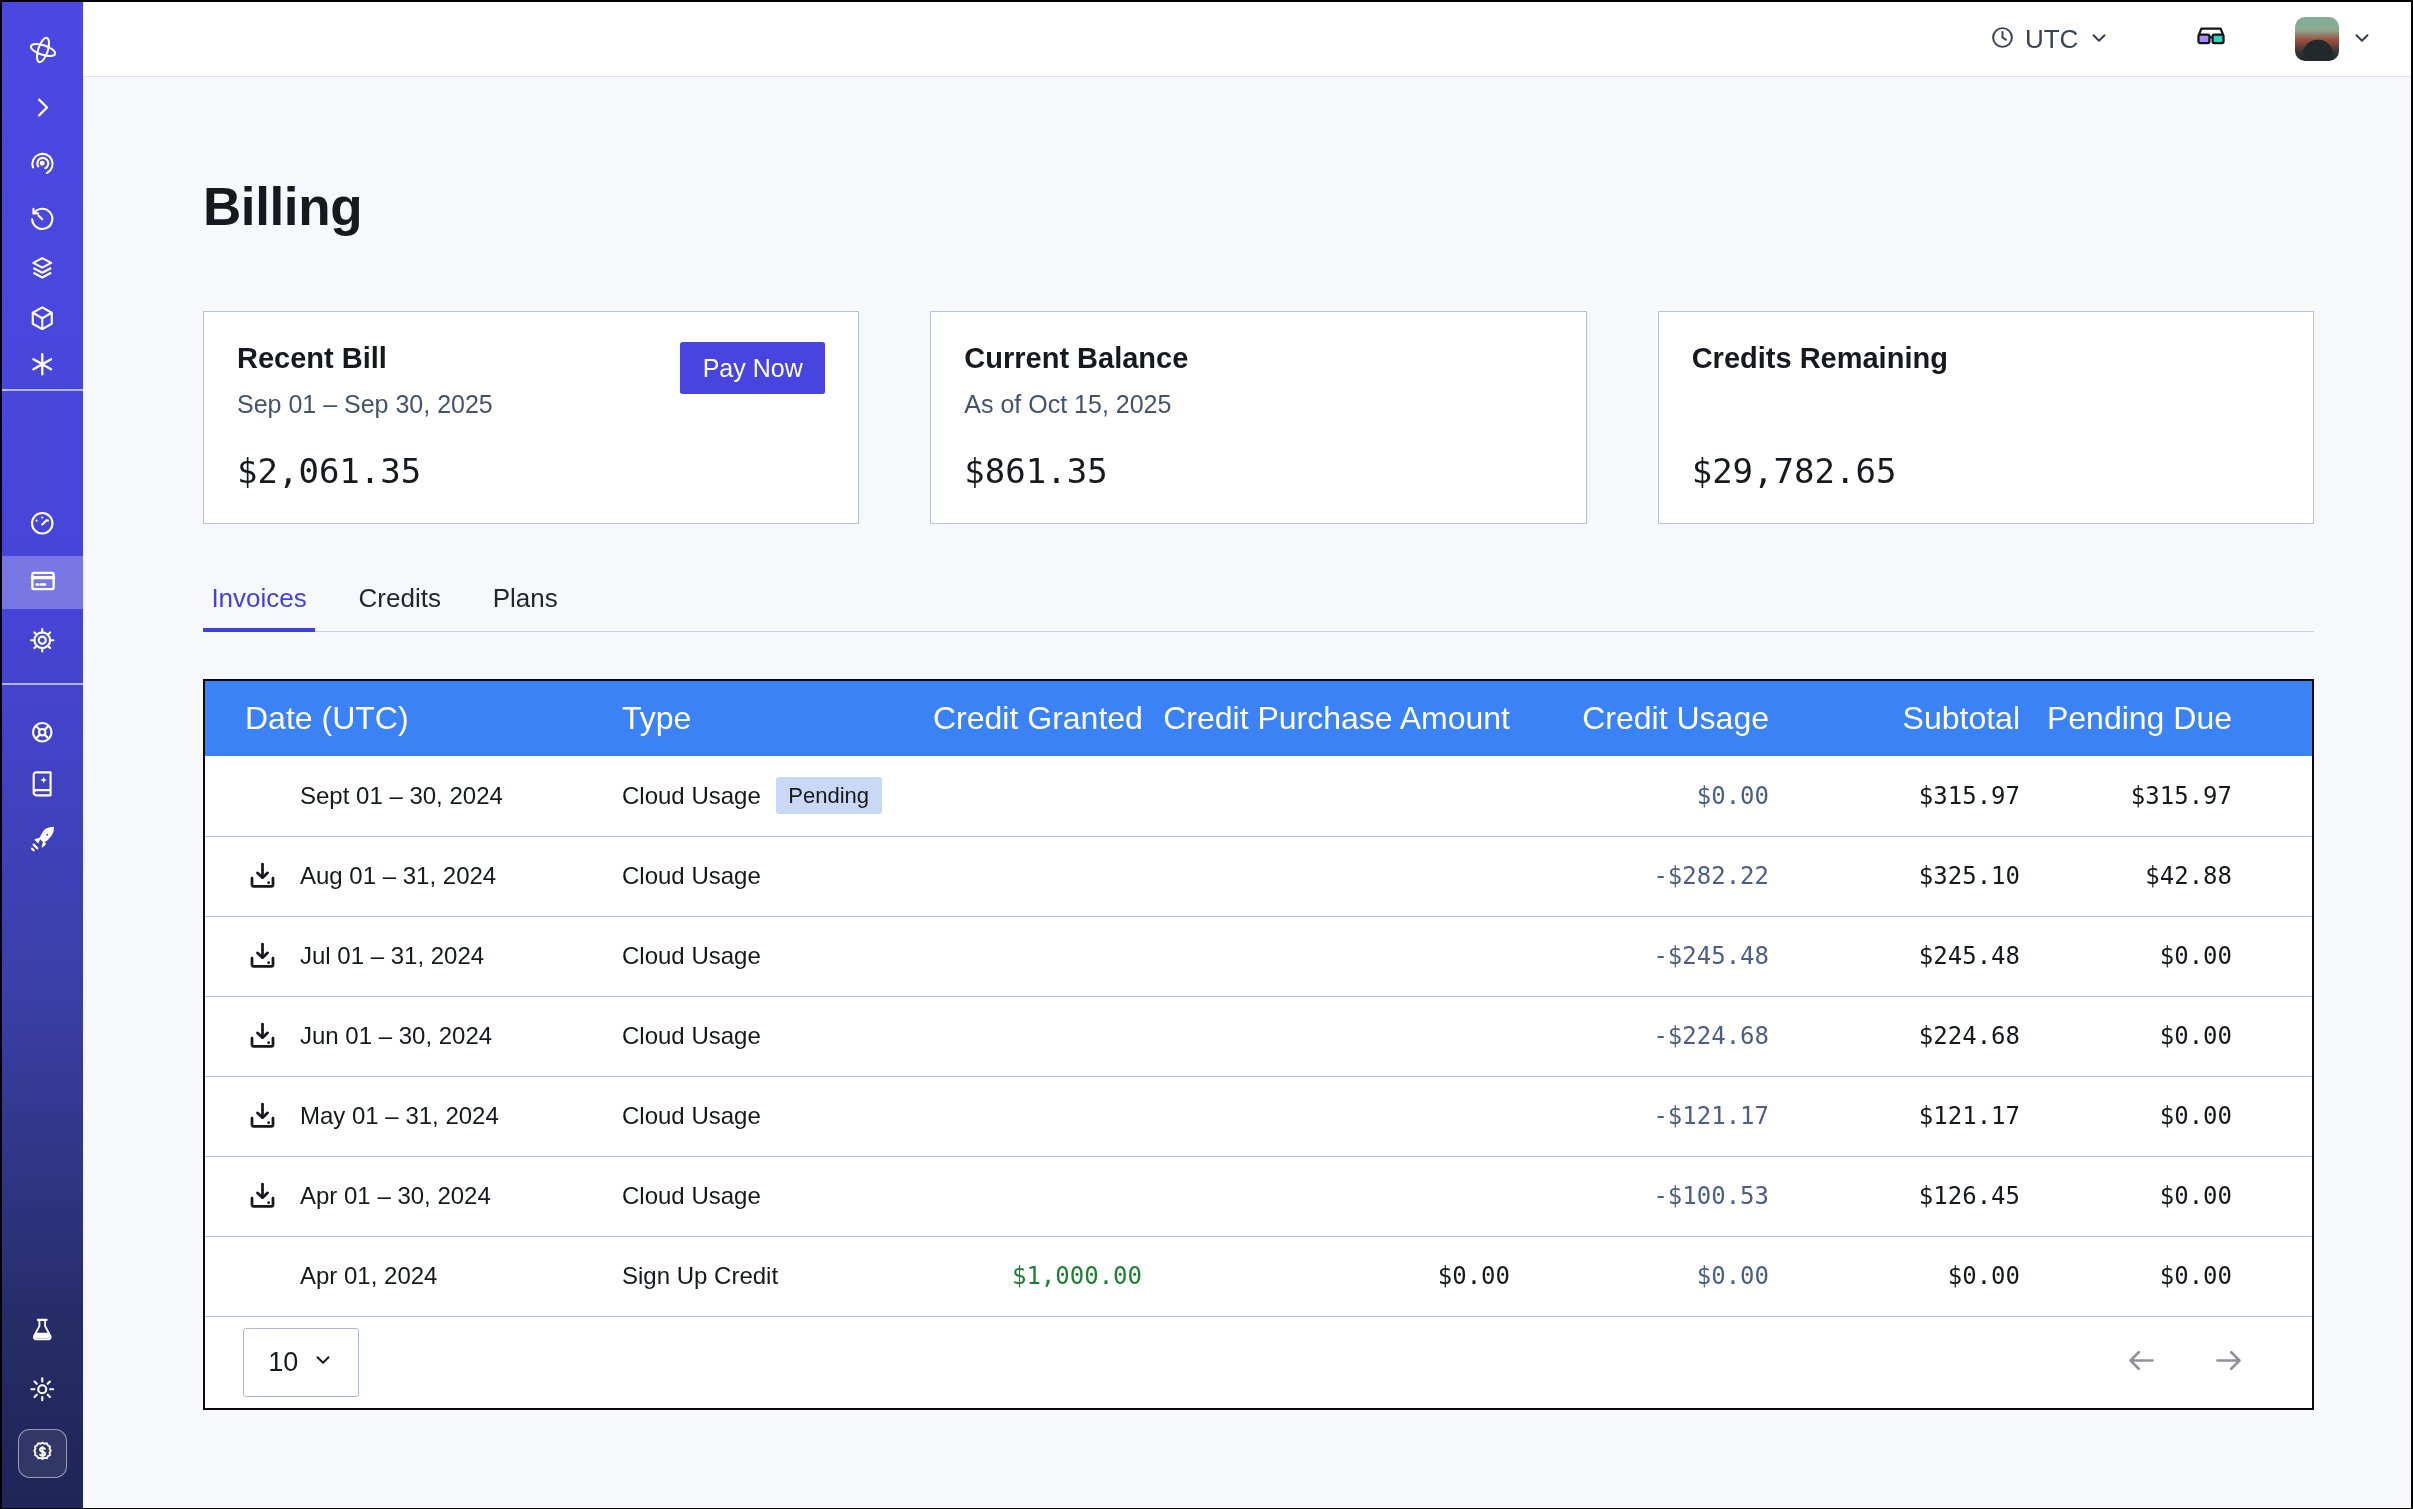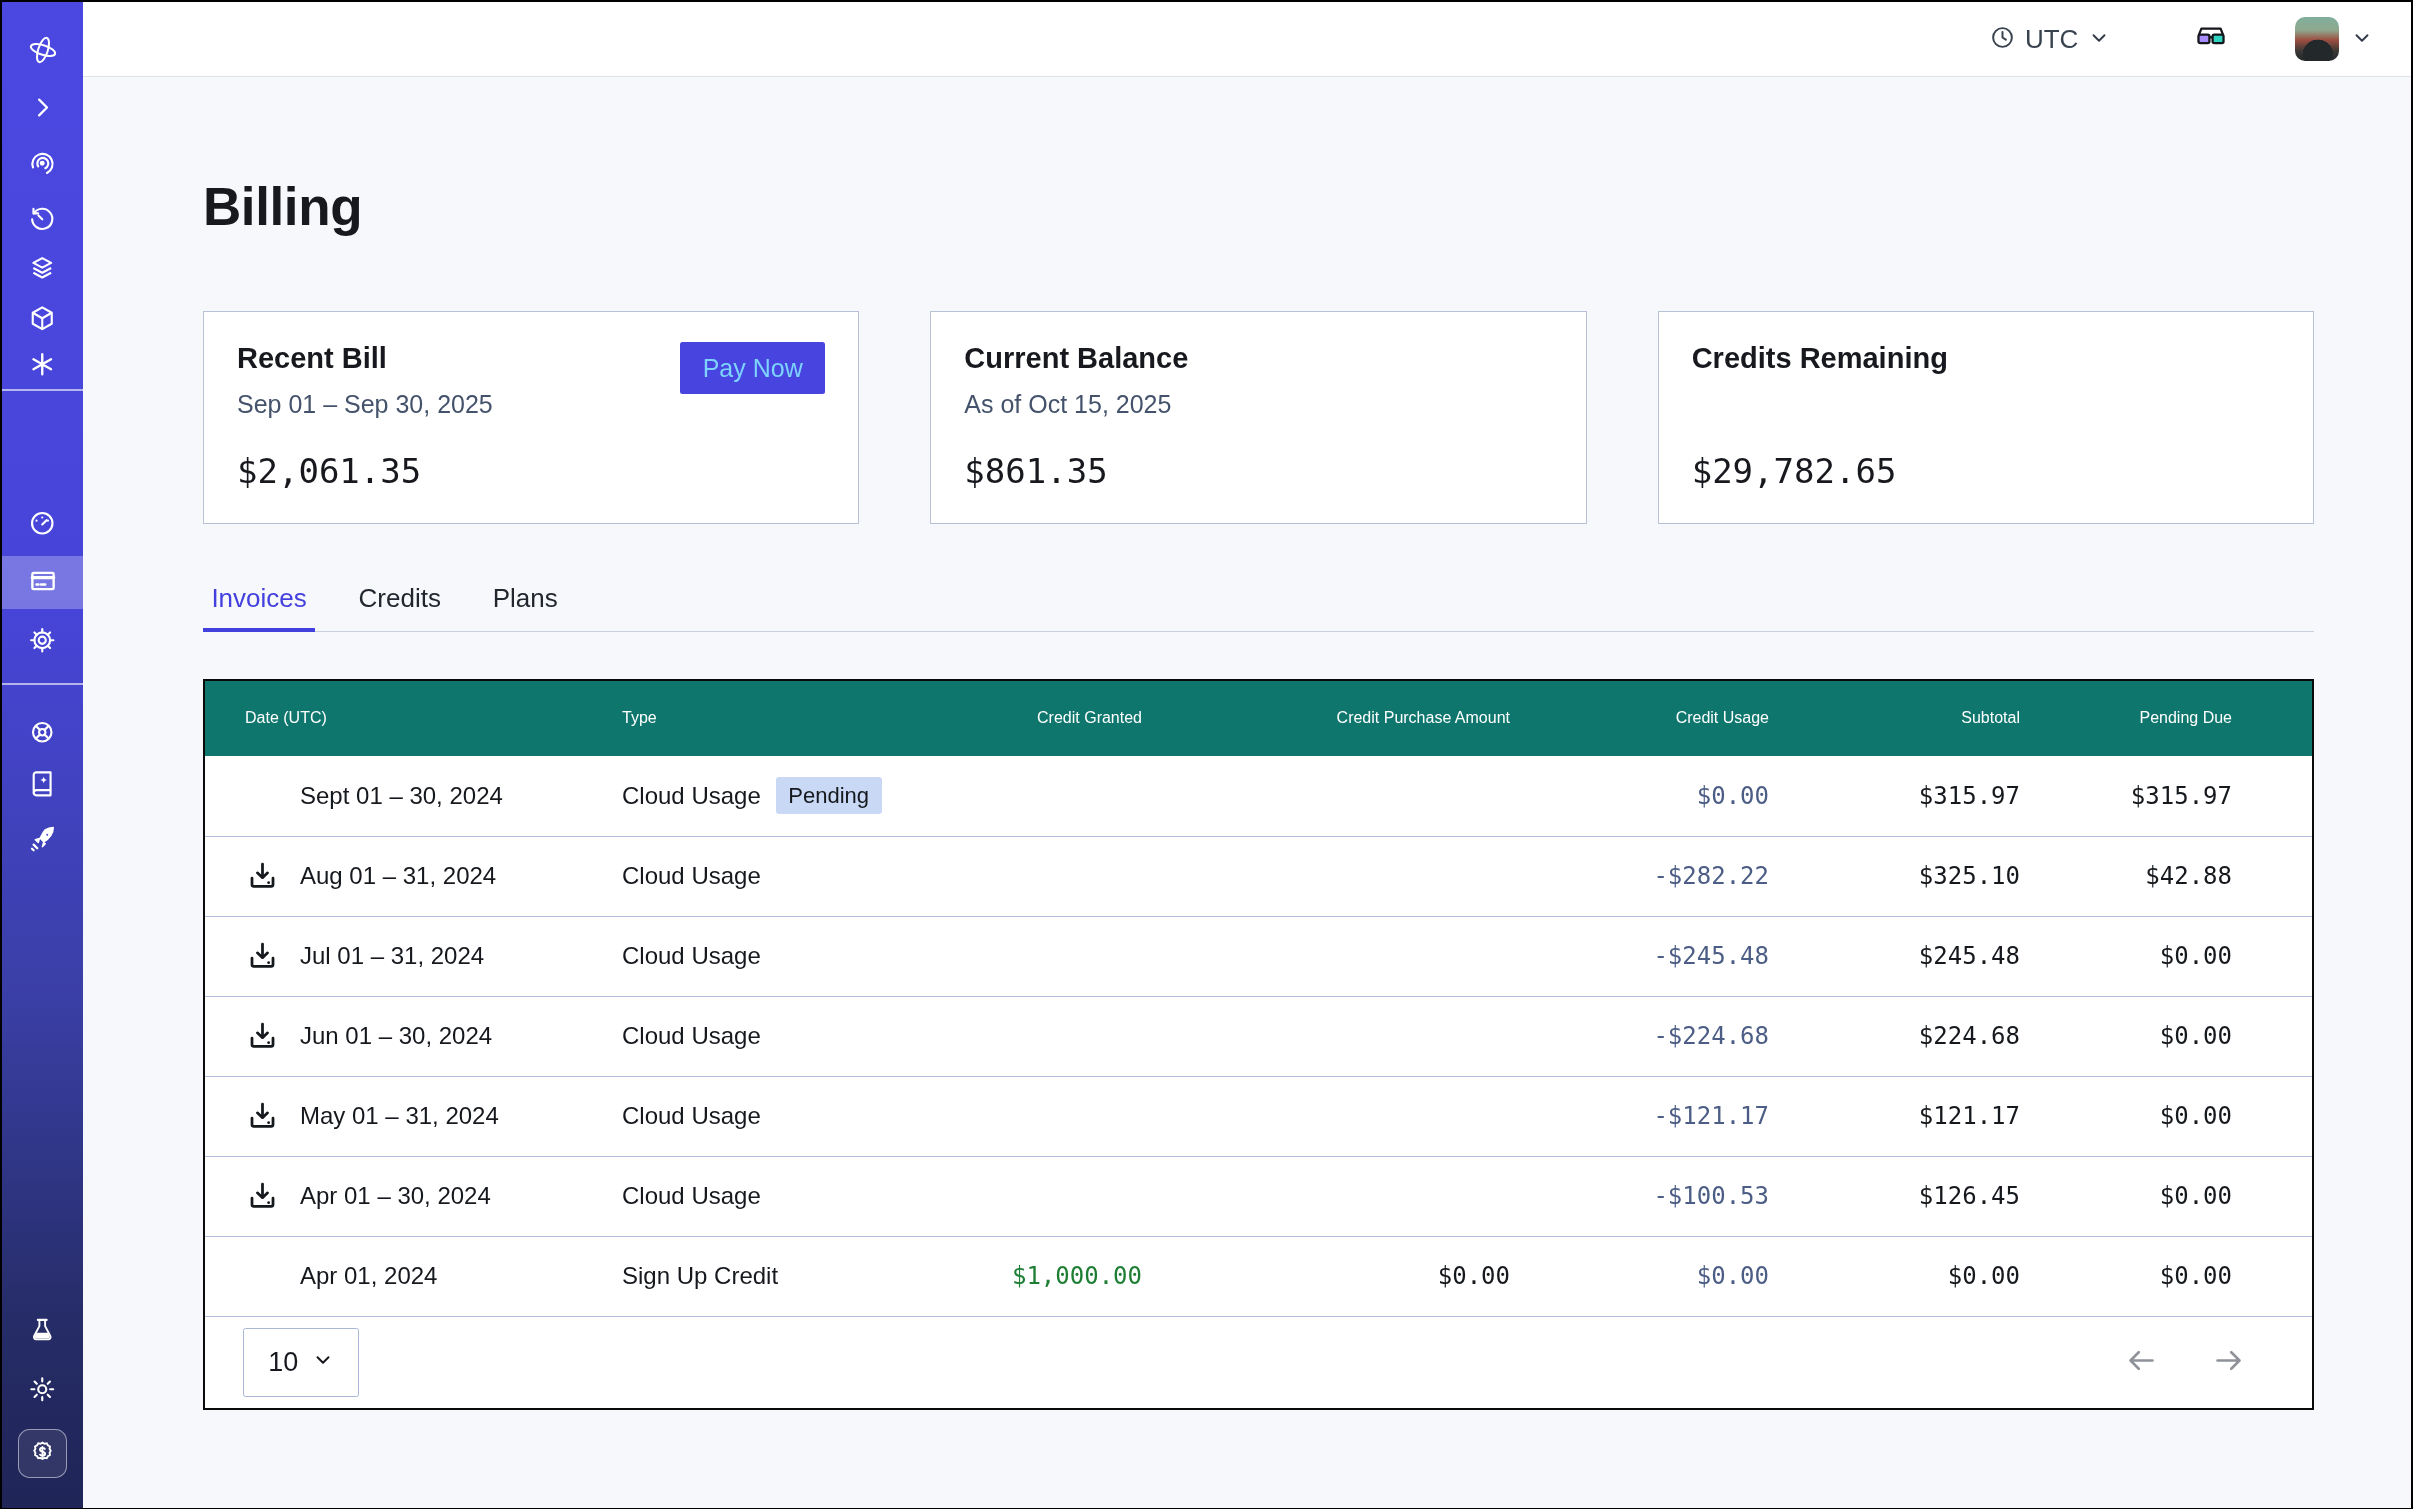--- a/index.html
+++ b/index.html
@@ -40,33 +40,33 @@
 
   .page-title { margin-top: 99px; font-size: 53px; font-weight: 600; color: #17191E; letter-spacing: -0.4px; }
 
   
   .cards { display: flex; gap: 71px; margin-top: 74px; }
   .card { position: relative; flex: 1; height: 213px; background: #fff; border: 1.7px solid #B7C2D8;
           padding: 30px 33px 32px; display: flex; flex-direction: column; }
   .card-title { font-size: 29px; font-weight: 600; color: #17191E; }
   .card-sub { margin-top: 15px; font-size: 25px; color: #44536B; }
   .card-amount { margin-top: auto; font-size: 34px; color: #17191E; font-family: "DejaVu Sans Mono", monospace; }
-  .paynow { position: absolute; top: 30px; right: 33px; background: #4744E0; color: #7dd3fc; border: none;
+  .paynow { position: absolute; top: 30px; right: 33px; background: #4744E0; color: #ffffff; border: none;
             font-size: 25px; font-family: "Liberation Sans", sans-serif; padding: 11.7px 22.6px; border-radius: 2.5px; cursor: pointer; }
 
   
   .tabs { margin-top: 59px; display: flex; gap: 35px; border-bottom: 1.7px solid #C9CFDC; }
   .tab { background: none; border: none; font-family: "Liberation Sans", sans-serif; font-size: 26px;
          color: #22262E; padding: 0 8.4px 14.2px; cursor: pointer; border-bottom: 4.2px solid transparent; margin-bottom: -1.7px; }
   .tab.active { color: #4340DE; border-bottom-color: #4340DE; }
 
   
   .table-block { margin-top: 47px; border: 2.5px solid #0A0A0A; background: #fff; }
   .grid-row { display: grid; grid-template-columns: 377px 351px 209px 368px 259px 251px 1fr; align-items: center; }
-  .thead { background: #0f766e; color: #fff; height: 75px; font-size: 16px; font-weight: 500; }
+  .thead { background: #3b82f6; color: #fff; height: 75px; font-size: 32px; font-weight: 500; }
   .th, .td { overflow: hidden; white-space: nowrap; }
   .al { padding-left: 40px; text-align: left; }
   .ar { text-align: right; }
   .ar-last { text-align: right; padding-right: 80px; }
   .tr { height: 80px; font-size: 24px; color: #15181D; background: #fff; }
   .tr + .tr { border-top: 1.7px solid #AFBEDB; }
   .c-date { display: flex; align-items: center; }
   .dl-slot { width: 55px; display: inline-flex; align-items: center; color: #15181D; }
   .dl-slot svg { cursor: pointer; }
   .c-type { display: flex; align-items: center; }

